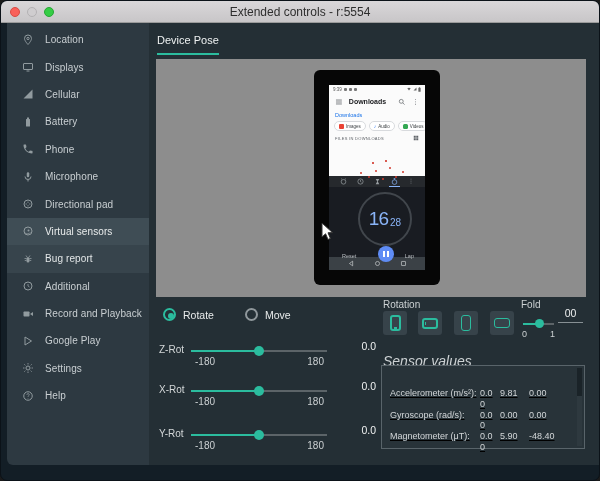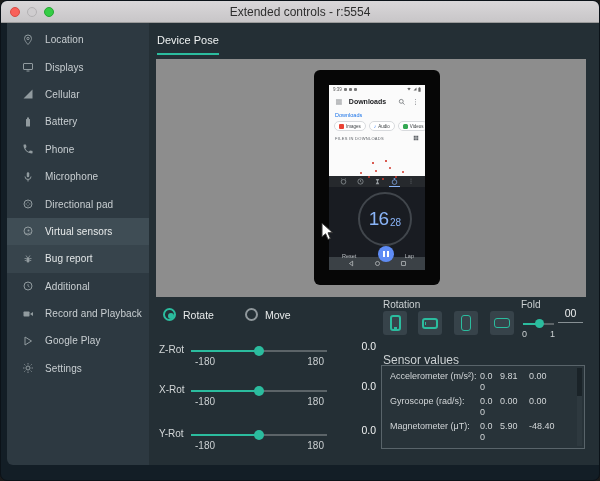--- a/index.html
+++ b/index.html
@@ -111,22 +111,22 @@
   
   #fold-label { position:absolute; left:372px; top:276px; font-size:10px; color:#ccd1d3; }
   #fold-track { position:absolute; left:374px; top:300px; width:31px; height:1.5px; background:#5c6468; }
   #fold-fill { position:absolute; left:374px; top:299.5px; width:17px; height:2.5px; background:#2bbc9e; }
   #fold-thumb { position:absolute; left:386px; top:295.5px; width:9px; height:9px; border-radius:50%; background:#2bbc9e; cursor:pointer; }
   #fold-min { position:absolute; left:373px; top:306px; font-size:9px; color:#ccd1d3; }
   #fold-max { position:absolute; left:401px; top:306px; font-size:9px; color:#ccd1d3; }
   #fold-val { position:absolute; left:409px; top:284px; width:25px; text-align:center; font-size:10.5px; color:#eef0f0; border-bottom:1px solid #879094; padding-bottom:3px; }
 
   
-  #sensors-title { position:absolute; left:234px; top:330px; font-size:12px; color:#ccd1d3; }
-  #sensor-box { position:absolute; left:232px; top:342px; width:204px; height:84px; border:1px solid #59646a; background:#283339; padding:5px 12px 5px 8px; display:flex; flex-direction:column; justify-content:space-between; }
+  #sensors-title { position:absolute; left:234px; top:330px; font-size:14px; color:#ccd1d3;font-style:italic; }
+  #sensor-box { position:absolute; left:232px; top:342px; width:204px; height:84px; border:1px solid #59646a; background:#283339; padding:22px 12px 5px 8px; display:flex; flex-direction:column; justify-content:space-between;text-decoration:underline; }
   .sv-row { display:flex; align-items:flex-start; }
   .sv-label { width:90px; font-size:9px; color:#d2d6d8; line-height:1.2; }
   .sv-v1 { width:17px; font-size:9px; color:#d2d6d8; word-break:break-all; line-height:1.2; }
   .sv-v2 { width:32px; font-size:9px; color:#d2d6d8; padding-left:3px; }
   .sv-v3 { flex:1; font-size:9px; color:#d2d6d8; }
   #sv-scroll { position:absolute; right:2px; top:2px; bottom:2px; width:5px; background:#2e393f; }
   #sv-thumb { position:absolute; right:0; top:0; width:5px; height:28px; background:#1a2328; }
 
   svg { display:block; }
 </style>
@@ -252,20 +252,30 @@
       <span class="sb-lbl">Google Play</span>
     </div>
     <div class="sb-item">
       <span class="sb-ic">
           <svg width="12" height="12" viewBox="0 0 24 24" fill="none" stroke="currentColor" stroke-width="2">
             <circle cx="12" cy="12" r="4"></circle>
             <path d="M12 2v3M12 19v3M2 12h3M19 12h3M4.6 4.6l2.1 2.1M17.3 17.3l2.1 2.1M19.4 4.6l-2.1 2.1M6.7 17.3l-2.1 2.1" stroke-width="1.7"></path>
           </svg>
         </span>
       <span class="sb-lbl">Settings</span>
+    </div>
+    <div class="sb-item">
+      <span class="sb-ic">
+          <svg width="12" height="12" viewBox="0 0 24 24" fill="none" stroke="currentColor" stroke-width="2">
+            <circle cx="12" cy="12" r="8.5"></circle>
+            <path d="M9.8 9.5a2.3 2.3 0 1 1 3.3 2.1c-.8.4-1.1 1-1.1 1.9" stroke-width="1.7"></path>
+            <circle cx="12" cy="16.8" r="0.9" fill="currentColor" stroke="none"></circle>
+          </svg>
+        </span>
+      <span class="sb-lbl">Help</span>
     </div>
   </aside>
 
   <main id="main">
 
     <div id="tabs">
       <span class="tab active">Device Pose</span>
     </div>
 
     <div id="panel">

